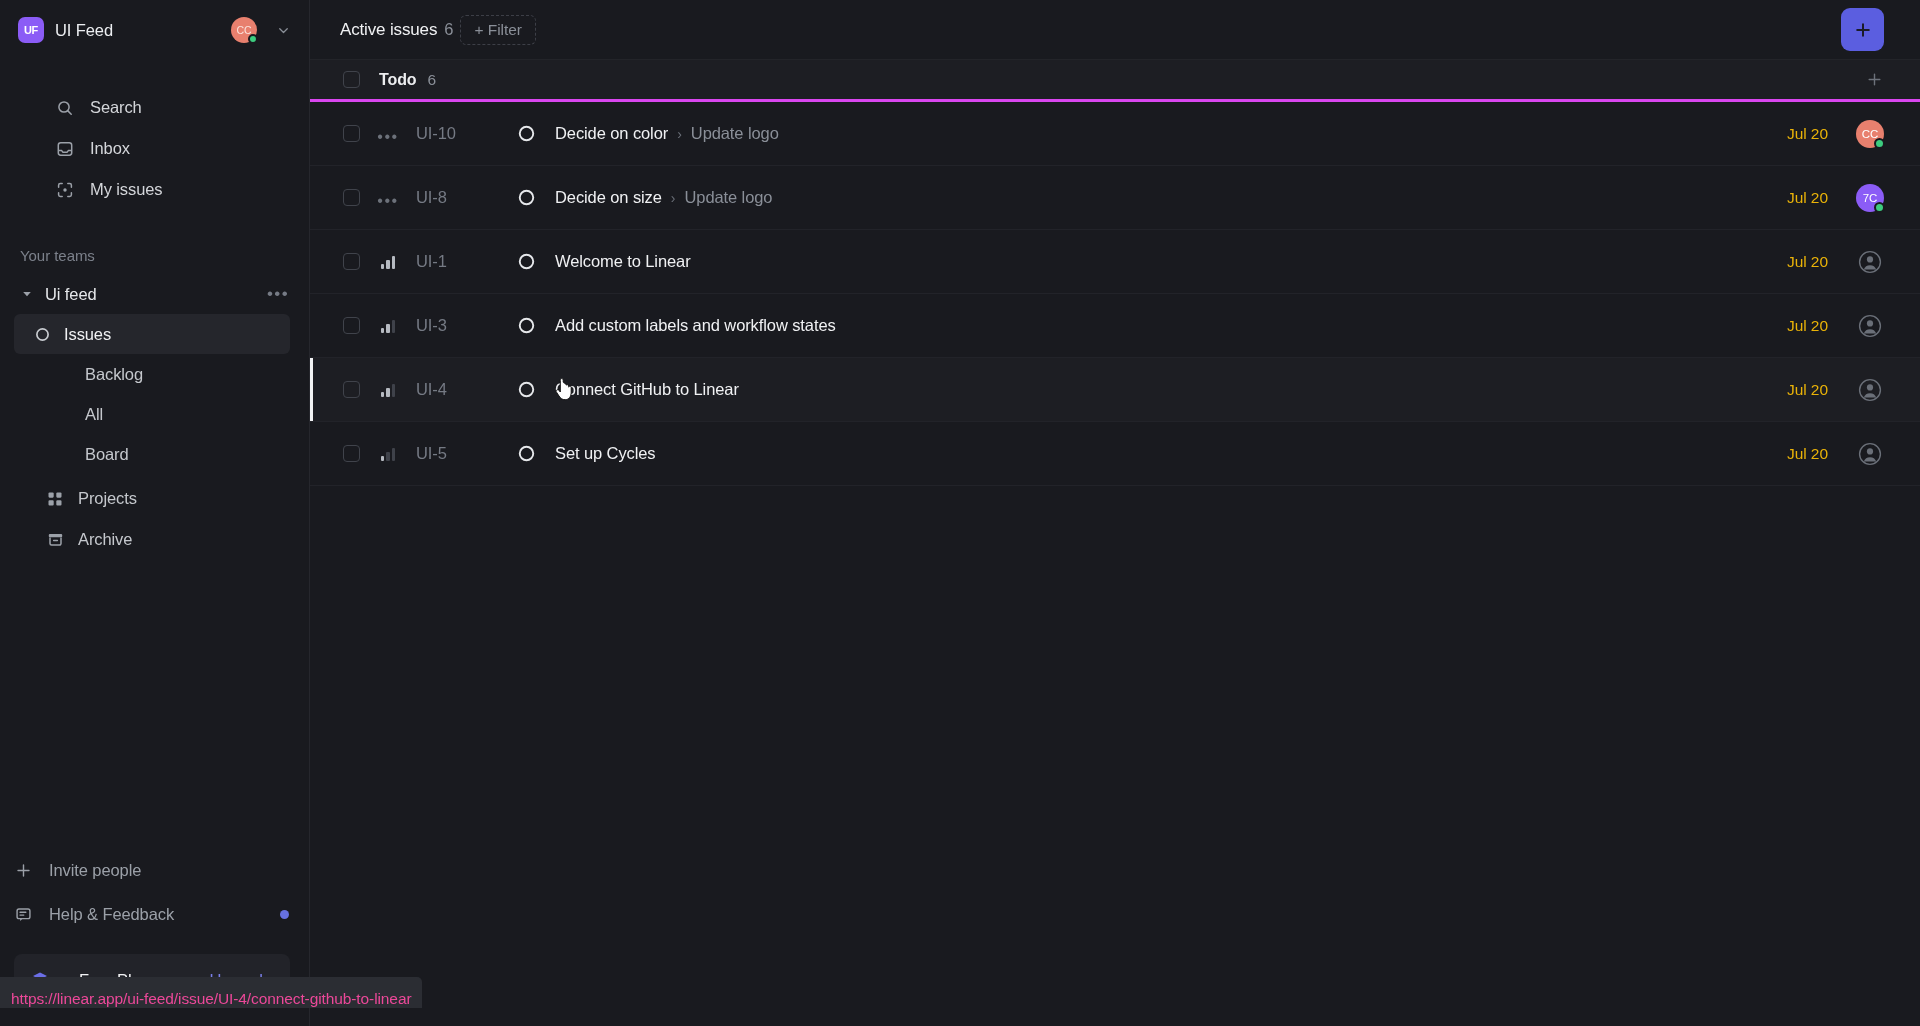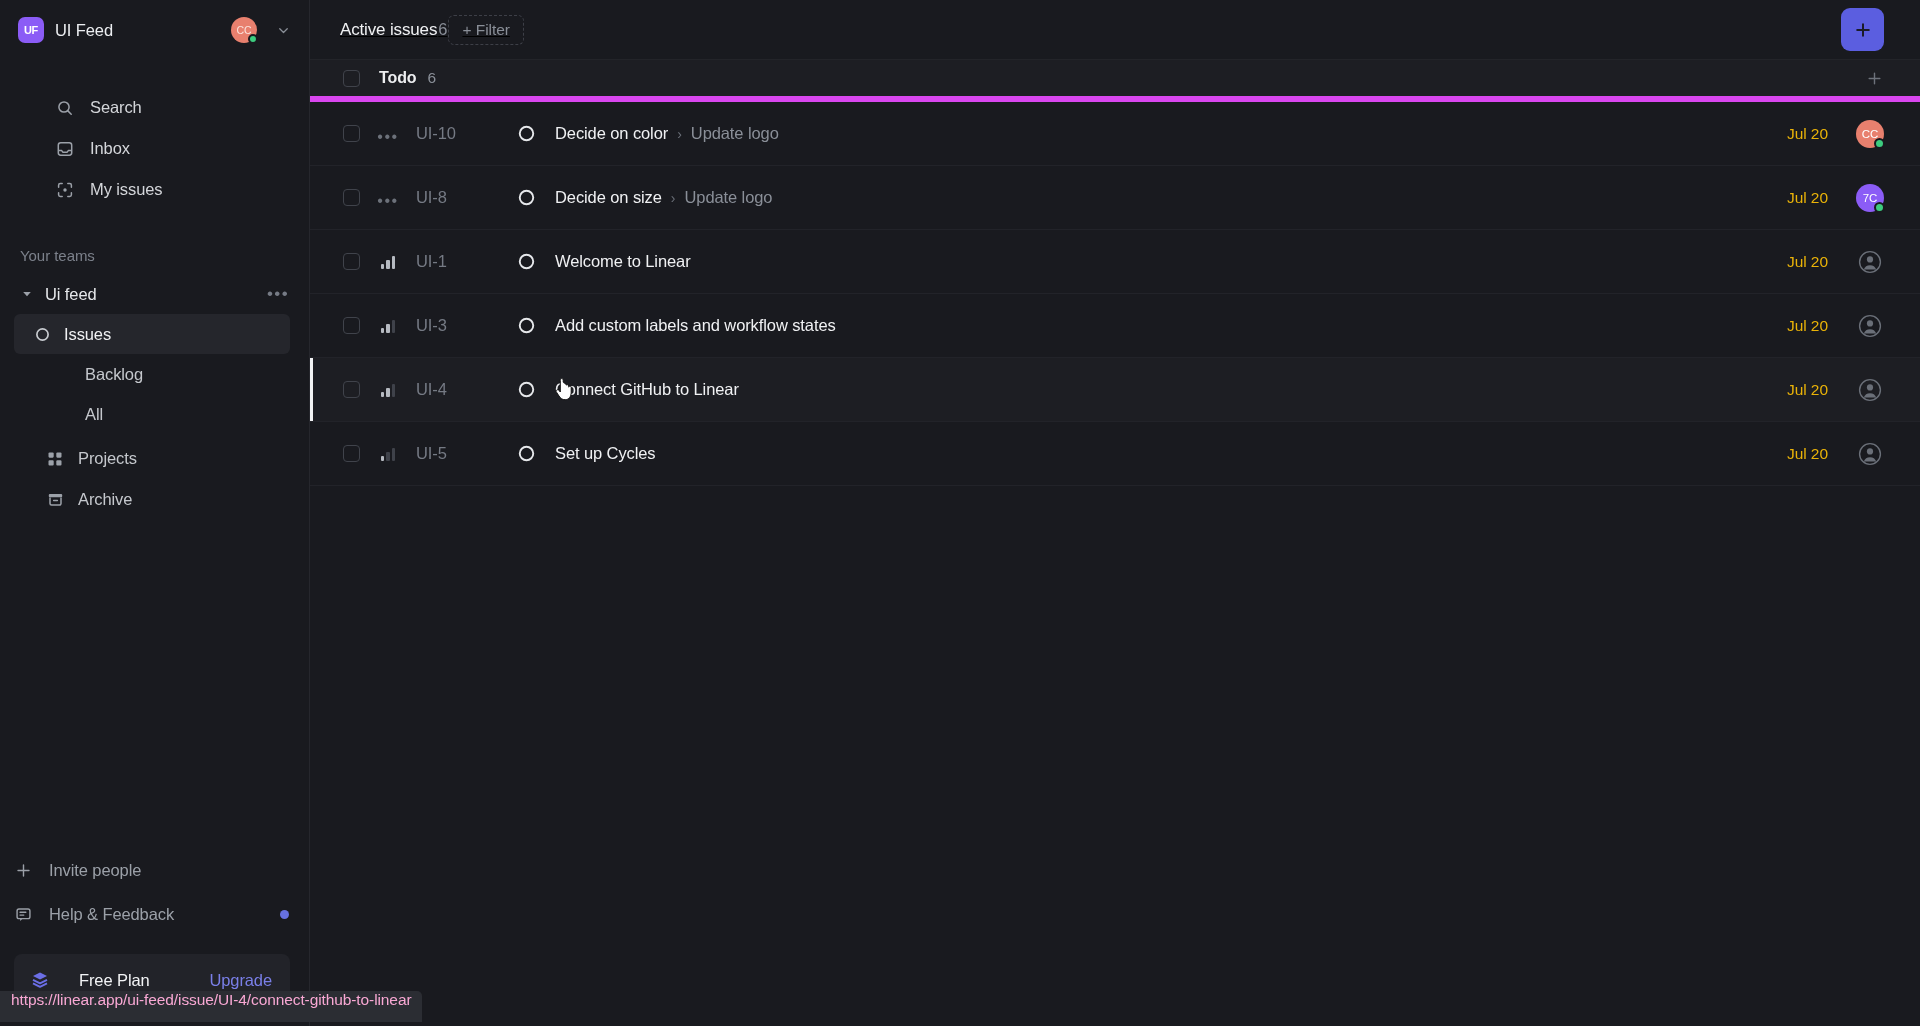--- a/index.html
+++ b/index.html
@@ -116,43 +116,42 @@
   .plan-upgrade { color: #7a7fe8; font-size: 16.5px; font-weight: 500; letter-spacing: -0.1px; }
 
   
   .main {
     flex: 1; height: 1026px; background: #191a1f;
     border-left: 1px solid #26272d;
     display: flex; flex-direction: column; position: relative;
   }
   .topbar {
     height: 60px; display: flex; align-items: center;
-    padding: 0 24px 0 30px; gap: 1px;
+    padding: 0 24px 0 30px; gap: 7px;
     border-bottom: 1px solid #232429;
-    text-decoration: underline;
   }
   .topbar-title { color: #f0f1f3; font-size: 17px; font-weight: 500; letter-spacing: -0.15px; }
   .topbar-count { color: #8a8f98; font-size: 16.5px; }
   .filter-btn {
     border: 1px dashed #3d3f47; border-radius: 6px;
     padding: 5px 13px; color: #8a8f98; font-size: 15.5px;
     cursor: pointer; letter-spacing: -0.05px; line-height: 18px;
   }
   .topbar-spacer { flex: 1; }
   .new-issue-btn {
     width: 43px; height: 43px; border-radius: 9px; background: #5b5ee0;
     display: flex; align-items: center; justify-content: center; cursor: pointer;
     margin-right: 12px;
   }
 
   .group-header {
     height: 42px; background: #1d1e23;
     display: flex; align-items: center;
     padding: 0 24px 0 33px; gap: 0;
-    border-bottom: 6px solid #d946ef;
+    border-bottom: 3px solid #d946ef;
   }
   .gh-title { color: #edeef0; font-size: 16px; font-weight: 600; letter-spacing: -0.1px; margin-left: 19px; }
   .gh-count { color: #8a8f98; font-size: 15.5px; margin-left: 11px; }
   .gh-spacer { flex: 1; }
   .gh-plus { color: #6d727b; cursor: pointer; display:flex; align-items:center; margin-right: 12px; }
 
   .cbox {
     width: 17px; height: 17px; border: 1.4px solid #40434b;
     border-radius: 4px; flex: 0 0 17px; cursor: pointer;
   }
@@ -192,24 +191,24 @@
   }
   .assignee.empty { background: transparent; }
   .a-dot {
     position: absolute; right: -1px; bottom: -1px;
     width: 11px; height: 11px; border-radius: 50%;
     background: #3dcd7f; border: 2.2px solid #191a1f;
   }
 
   
   .statusbar {
-    position: absolute; left: 0; bottom: 4px; height: 31px;
+    position: absolute; left: 0; bottom: 18px; height: 31px;
     background: #2b2d33; border-top-right-radius: 5px;
-    display: flex; align-items: flex-start; padding: 0 11px;
-    color: #f9a8d4; font-size: 15.5px; letter-spacing: -0.1px;
+    display: flex; align-items: flex-end; padding: 0 11px;
+    color: #ec4899; font-size: 15.5px; letter-spacing: -0.1px;
     z-index: 20;
   }
 
   
   .cursor { position: absolute; z-index: 30; pointer-events: none; }
 </style>
 </head>
 <body>
 
 <div class="app">
@@ -279,20 +278,23 @@
               <circle cx="8" cy="8" r="6" stroke="currentColor" stroke-width="1.8"></circle>
             </svg>
         </span>
         <span>Issues</span>
       </div>
       <div class="sub-item plain">
         <span>Backlog</span>
       </div>
       <div class="sub-item plain">
         <span>All</span>
+      </div>
+      <div class="sub-item plain">
+        <span>Board</span>
       </div>
     </div>
 
     <div class="nav-mid">
       <div class="mid-item">
         <span class="ic">
           <svg width="16" height="16" viewBox="0 0 16 16" fill="currentColor">
               <rect x="1.5" y="1.5" width="5.2" height="5.2" rx="1.1"></rect>
               <rect x="9.3" y="1.5" width="5.2" height="5.2" rx="1.1"></rect>
               <rect x="1.5" y="9.3" width="5.2" height="5.2" rx="1.1"></rect>

